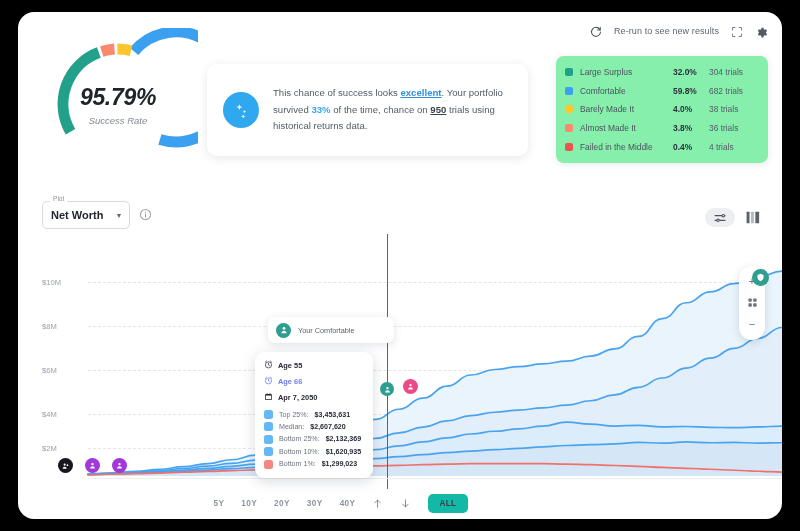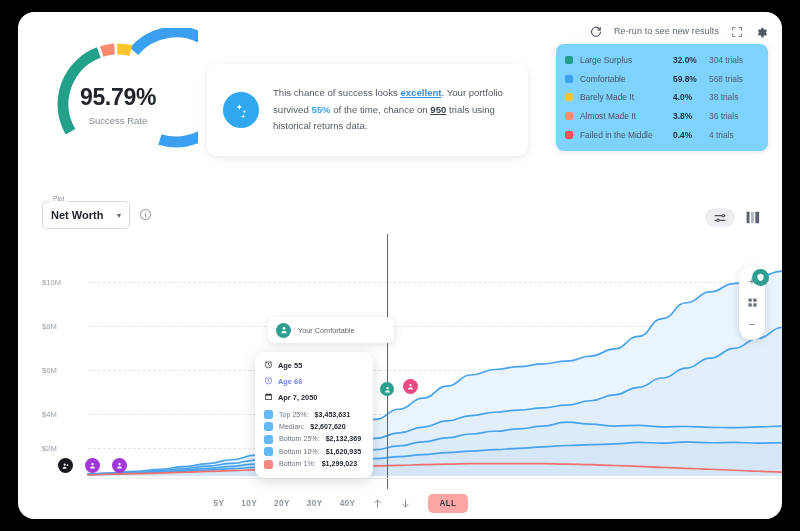--- a/index.html
+++ b/index.html
@@ -20,21 +20,21 @@
 
   
   .topbar {
     position: absolute; right: 14px; top: 14px;
     display: flex; align-items: flex-start; gap: 12px;
   }
   .rerun-text { font-size: 9px; color: #5d6470; letter-spacing: .1px; }
   .ic { display: inline-flex; align-items: center; justify-content: center; }
 
   
-  .donut-wrap { position: absolute; left: 20px; top: 16px; width: 160px; height: 152px; }
+  .donut-wrap { position: absolute; left: 20px; top: 16px; width: 160px; height: 152px; font-style: italic; }
   .donut-center {
     position: absolute; inset: 0; display: flex; flex-direction: column;
     align-items: center; justify-content: center; padding-top: 2px;
   }
   .donut-pct { font-size: 23px; font-weight: bold; color: #20242b; letter-spacing: -.3px; }
   .donut-sub { font-size: 9.5px; color: #838a96; margin-top: 4px; }
 
   
   .msg-card {
     position: absolute; left: 189px; top: 52px;
@@ -49,22 +49,22 @@
     background: #2fa8f0; flex: 0 0 36px;
     display: flex; align-items: center; justify-content: center;
   }
   .msg-text { font-size: 9.6px; line-height: 1.72; color: #545b67; }
   .msg-text b.exc { color: #2f8fe0; font-weight: bold; text-decoration: underline; }
   .msg-text b.pc { color: #3aa5f0; font-weight: bold; }
   .msg-text b.tr { color: #3c424d; font-weight: bold; text-decoration: underline; }
 
   
   .legend {
-    position: absolute; right: 14px; top: 32px; width: 212px;
-    background: #7dd3fc; border-radius: 8px;
+    position: absolute; right: 14px; top: 44px; width: 212px;
+    background: #86efac; border-radius: 8px;
     box-shadow: 0 1px 7px rgba(60,70,90,.13);
     padding: 7px 9px;
   }
   .legend-row { display: flex; align-items: center; height: 18.6px; font-size: 8.4px; color: #4b525e; }
   .legend-sw { width: 8px; height: 8px; border-radius: 2px; flex: 0 0 8px; margin-right: 7px; }
   .legend-label { flex: 1; }
   .legend-pct { width: 36px; font-weight: bold; color: #2c323c; }
   .legend-trials { width: 50px; text-align: left; color: #555c68; }
 
   
@@ -138,21 +138,21 @@
     display: flex; align-items: center; justify-content: center; z-index: 8;
   }
 
   
   .rangebar {
     position: absolute; left: 0; bottom: 6px; width: 645px;
     display: flex; align-items: center; justify-content: center; gap: 17px;
   }
   .rbtn { font-size: 8.2px; font-weight: bold; color: #8d939d; letter-spacing: .4px; }
   .rbtn.sel {
-    background: #fca5a5; color: #3b414b; border-radius: 5px;
+    background: #14b8a6; color: #3b414b; border-radius: 5px;
     padding: 5px 11px;
   }
   .bottom-divider { position: absolute; left: 70px; right: 0; bottom: 40px; border-top: 1px solid #eceef0; }
 
   .mk-row { position: absolute; left: 40px; top: 224px; display: flex; gap: 12px; z-index: 6; }
 </style>
 </head>
 <body>
 
 <div class="app-card">
@@ -202,36 +202,36 @@
 
   <div class="msg-card">
     <div class="msg-badge">
       <svg width="17" height="17" viewBox="0 0 24 24" fill="#fff">
         <path d="M9 3l1.1 3.1L13 7.2l-2.9 1.1L9 11.4 7.9 8.3 5 7.2l2.9-1.1z"></path>
         <circle cx="16.2" cy="13.5" r="1.5"></circle>
         <path d="M14.4 17.2l.9 2.2 2.2.9-2.2.9-.9 2.2-.9-2.2-2.2-.9 2.2-.9z" opacity=".9"></path>
       </svg>
     </div>
     <div class="msg-text">
-      <span>This chance of success looks </span><b class="exc">excellent</b><span>. Your portfolio survived </span><b class="pc">55%</b><span> of the time, chance on </span><b class="tr">950</b><span> trials using historical returns data.</span>
+      <span>This chance of success looks </span><b class="exc">excellent</b><span>. Your portfolio survived </span><b class="pc">33%</b><span> of the time, chance on </span><b class="tr">950</b><span> trials using historical returns data.</span>
     </div>
   </div>
 
   <div class="legend">
     <div class="legend-row">
       <span class="legend-sw" style="background:#22a08a"></span>
       <span class="legend-label">Large Surplus</span>
       <span class="legend-pct">32.0%</span>
       <span class="legend-trials">304 trials</span>
     </div>
     <div class="legend-row">
       <span class="legend-sw" style="background:#3ba0f0"></span>
       <span class="legend-label">Comfortable</span>
       <span class="legend-pct">59.8%</span>
-      <span class="legend-trials">568 trials</span>
+      <span class="legend-trials">682 trials</span>
     </div>
     <div class="legend-row">
       <span class="legend-sw" style="background:#fcc62c"></span>
       <span class="legend-label">Barely Made It</span>
       <span class="legend-pct">4.0%</span>
       <span class="legend-trials">38 trials</span>
     </div>
     <div class="legend-row">
       <span class="legend-sw" style="background:#fa8a6e"></span>
       <span class="legend-label">Almost Made It</span>

